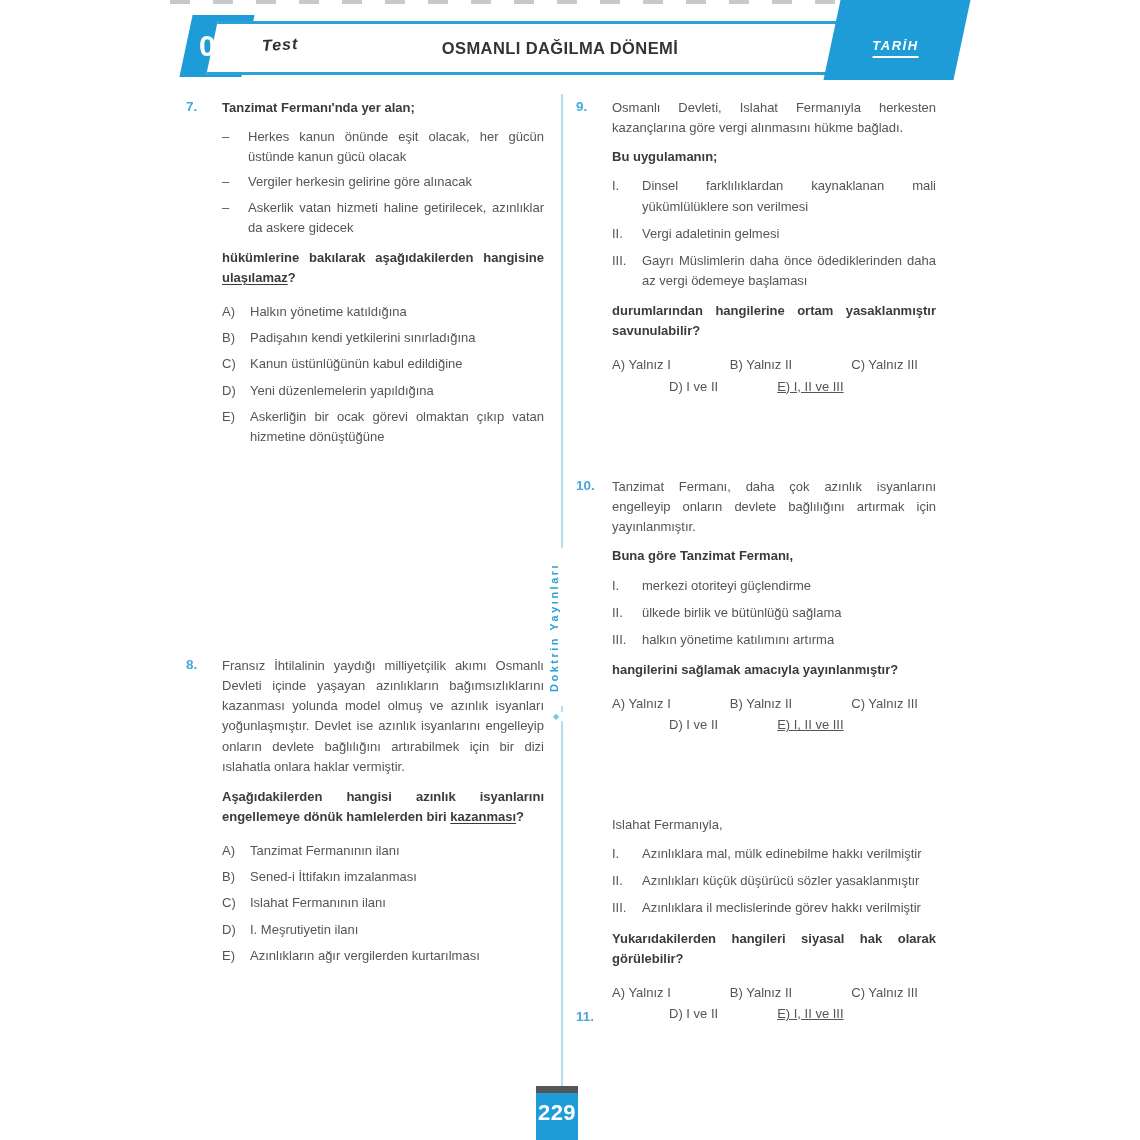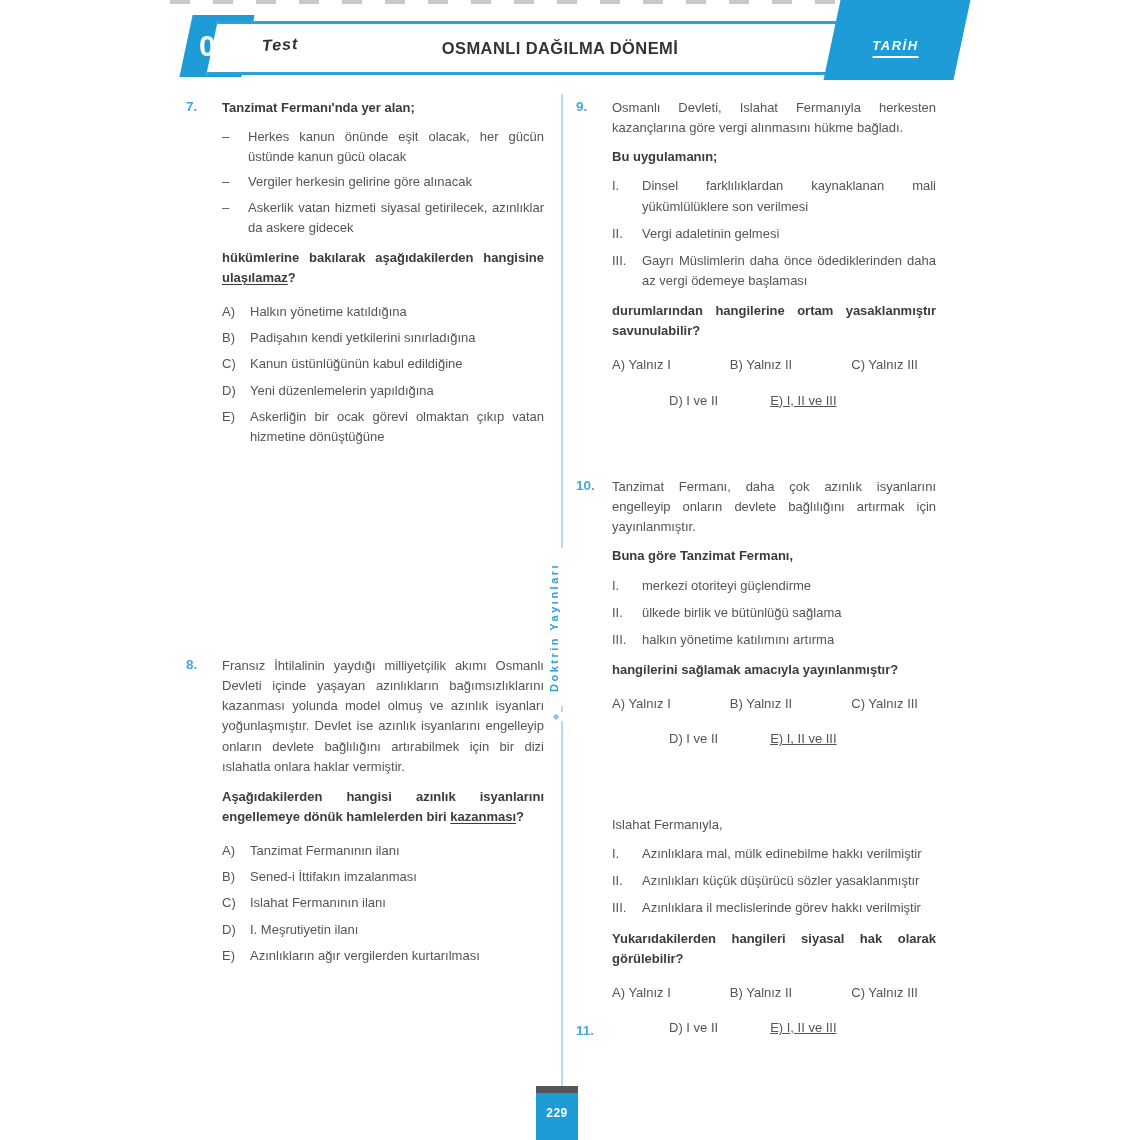--- a/index.html
+++ b/index.html
@@ -29,21 +29,21 @@
   .publisher{position:absolute;left:544px;top:548px;width:19px;height:158px;background:#fff;
     display:flex;align-items:center;justify-content:center;
     writing-mode:vertical-rl;transform:rotate(180deg);
     color:#2ba0d6;font-size:11px;font-weight:700;letter-spacing:2.5px;}
   .pub-glyph{position:absolute;left:549px;top:712px;color:#7fc4e8;font-size:8px;background:#fff;
     width:14px;text-align:center;}
 
   
   .footer-bar{position:absolute;left:536px;top:1086px;width:42px;height:7px;background:#54565a;}
   .page-num{position:absolute;left:536px;top:1093px;width:42px;height:47px;background:#1e9cd8;
-    color:#fff;font-weight:700;font-size:12px;text-align:center;line-height:40px;letter-spacing:.5px;}
+    color:#fff;font-weight:700;font-size:22px;text-align:center;line-height:40px;letter-spacing:.5px;}
 
   
   .question{position:absolute;display:flex;}
   .q7{left:186px;top:98px;width:358px;}
   .q8{left:186px;top:656px;width:358px;}
   .q9{left:576px;top:98px;width:360px;}
   .q10{left:576px;top:477px;width:360px;}
   .q11{left:576px;top:815px;width:360px;align-items:flex-end;}
   .qnum{flex:0 0 36px;color:#45a9db;font-weight:700;font-size:13.5px;padding-top:1px;}
   .qbody{flex:1;font-size:13px;line-height:1.55;color:#54555a;}
@@ -52,21 +52,21 @@
   .bullet{display:flex;margin:0 0 5px;text-align:justify;}
   .dash{flex:0 0 26px;}
   .roman{display:flex;margin:0 0 7px;text-align:justify;}
   .rnum{flex:0 0 30px;}
   .stem{margin-top:10px;margin-bottom:12px;}
   .ul{text-decoration:underline;text-underline-offset:2px;}
   .opts{margin-top:14px;}
   .opt{display:flex;margin-bottom:6px;text-align:justify;}
   .letter{flex:0 0 28px;}
   .optrow{display:flex;width:306px;justify-content:space-between;margin-top:14px;white-space:nowrap;}
-  .optrow.r2{justify-content:flex-start;margin-top:15px;}
+  .optrow.r2{justify-content:flex-start;margin-top:1px;gap:7px;}
   .r2 .gopt:first-child{margin-left:57px;}
   .r2 .gopt + .gopt{margin-left:52px;text-decoration:underline;}
 </style>
 </head>
 <body>
 
 <div class="page">
 
   <div class="dash-top"></div>
   <div class="num-box">
@@ -90,21 +90,21 @@
         <div class="bullet">
           <span class="dash">–</span>
           <span class="btext">Herkes kanun önünde eşit olacak, her gücün üstünde kanun gücü olacak</span>
         </div>
         <div class="bullet">
           <span class="dash">–</span>
           <span class="btext">Vergiler herkesin gelirine göre alınacak</span>
         </div>
         <div class="bullet">
           <span class="dash">–</span>
-          <span class="btext">Askerlik vatan hizmeti siyasal getirilecek, azınlıklar da askere gidecek</span>
+          <span class="btext">Askerlik vatan hizmeti haline getirilecek, azınlıklar da askere gidecek</span>
         </div>
         <p class="para bold stem">hükümlerine bakılarak aşağıdakilerden hangisine <span class="ul">ulaşılamaz</span>?</p>
         <div class="opts">
           <div class="opt">
             <span class="letter">A)</span>
             <span class="otext">Halkın yönetime katıldığına</span>
           </div>
           <div class="opt">
             <span class="letter">B)</span>
             <span class="otext">Padişahın kendi yetkilerini sınırladığına</span>

